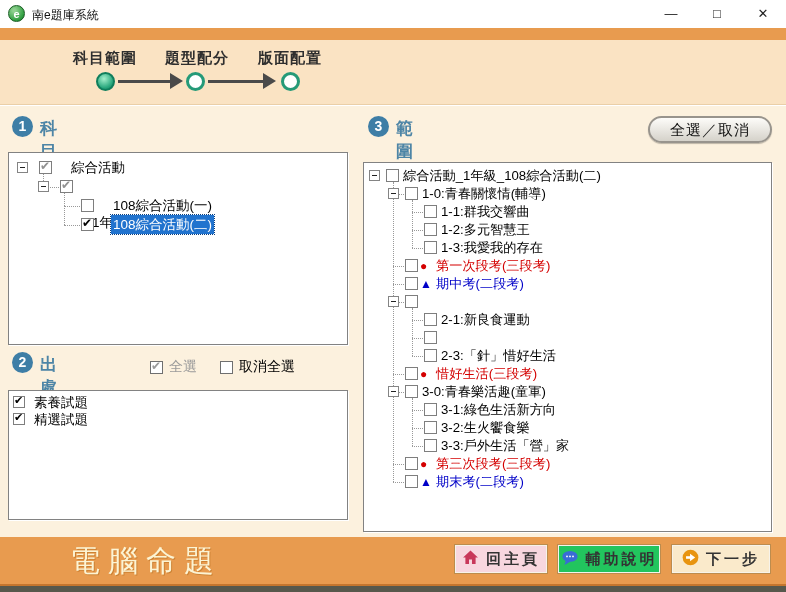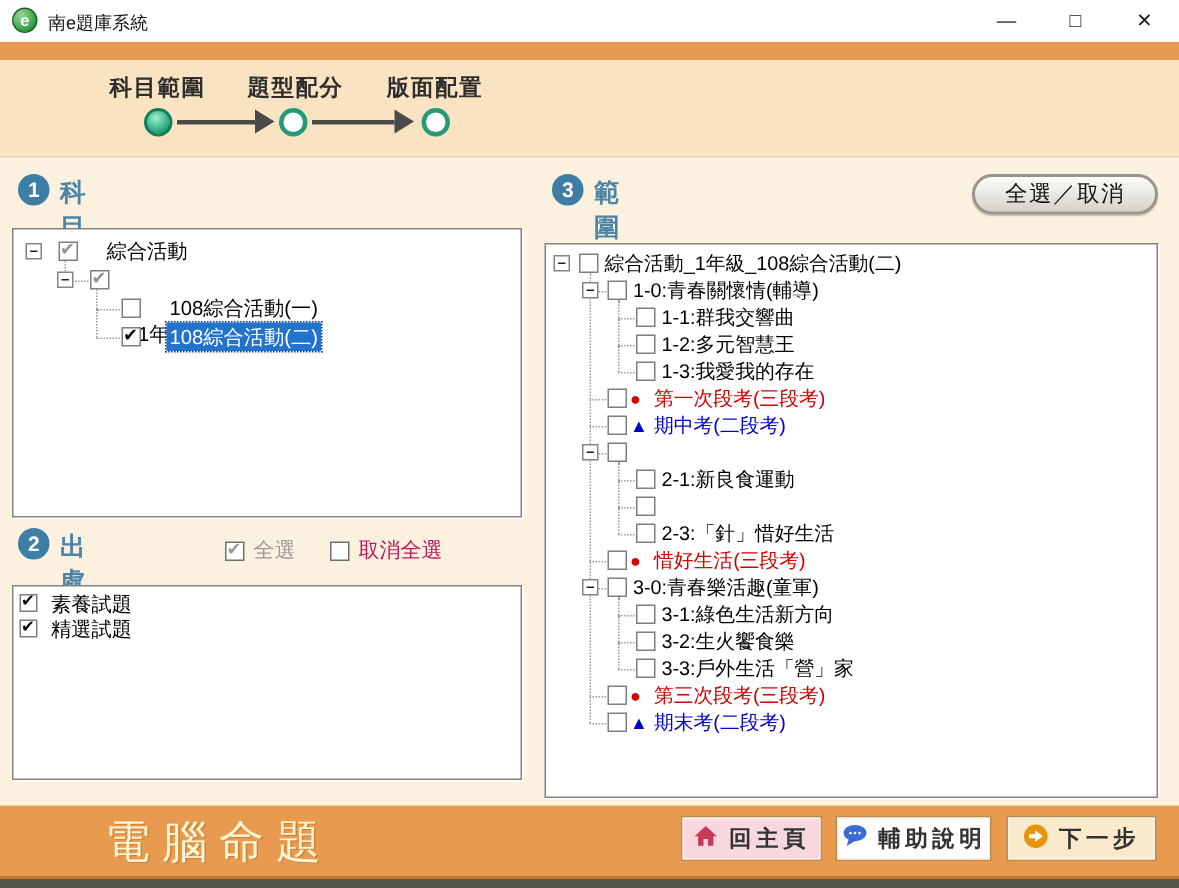--- a/index.html
+++ b/index.html
@@ -45,21 +45,21 @@
   .node-label.selected { background:#2173ce; color:#fff; outline:1px dotted #0b3f7e; }
   .node-label.red { color:#d40000; }
   .node-label.blue { color:#0000c8; }
   .bullet { position:absolute; font-size:12px; z-index:2; }
   .connector-v { position:absolute; width:1px; border-left:1px dotted #999; z-index:1; }
   .connector-h { position:absolute; height:1px; border-top:1px dotted #999; z-index:1; }
 
   .hdr-checkrow { position:absolute; display:flex; align-items:center; }
   .hdr-checkbox { position:relative; width:13px; height:13px; background:#fff; border:1px solid #6f6f6f; margin-right:6px; }
   .hdr-checkbox .check { position:absolute; left:0; top:-3px; font-size:12px; font-weight:bold; }
-  .hdr-label { font-size:14px; color:#be185d; }
+  .hdr-label { font-size:14px; color:#000000; }
   .hdr-label.disabled { color:#9a9a9a; }
 
   .list-row { position:absolute; left:3px; height:17px; }
   .list-row .checkbox { left:1px; top:2px; width:12px; height:12px; }
   .list-row .checkbox .check { font-size:11px; top:-3px; }
   .list-row .node-label { left:20px; top:0; font-size:13.5px; }
 
   .toggle-btn { position:absolute; left:648px; top:10px; width:124px; height:27px; border-radius:14px;
                 background:linear-gradient(#fdfcf9, #d5d2ca); border:2px solid #98948d;
                 font-size:15px; color:#111; text-align:center; line-height:23px; letter-spacing:1px;
@@ -297,21 +297,21 @@
 
 <div class="footer">
   <div class="footer-title">電腦命題</div>
   <div id="footer-buttons">
       <button class="footer-btn" style="left: 455px; width: 92px; background: rgb(248, 215, 223);">
         <span><svg width="17" height="17" viewBox="0 0 16 16">
             <path d="M8 1.5 L15 8 H12.8 V14 H9.4 V9.8 H6.6 V14 H3.2 V8 H1 Z" fill="#c8385a"></path>
           </svg></span>
         <span>回主頁</span>
       </button>
-      <button class="footer-btn" style="left: 558px; width: 102px; background: #ffffff;">
+      <button class="footer-btn" style="left: 558px; width: 102px; background: #22c55e;">
         <span><svg width="18" height="16" viewBox="0 0 18 16">
             <ellipse cx="9" cy="6.4" rx="7.6" ry="5.4" fill="#3a6bd6"></ellipse>
             <path d="M5 10 L3.4 15 L9.6 11.4 Z" fill="#3a6bd6"></path>
             <circle cx="6" cy="6.4" r="0.9" fill="#fff"></circle>
             <circle cx="9" cy="6.4" r="0.9" fill="#fff"></circle>
             <circle cx="12" cy="6.4" r="0.9" fill="#fff"></circle>
           </svg></span>
         <span>輔助說明</span>
       </button>
       <button class="footer-btn" style="left: 672px; width: 98px; background: rgb(250, 234, 203);">

